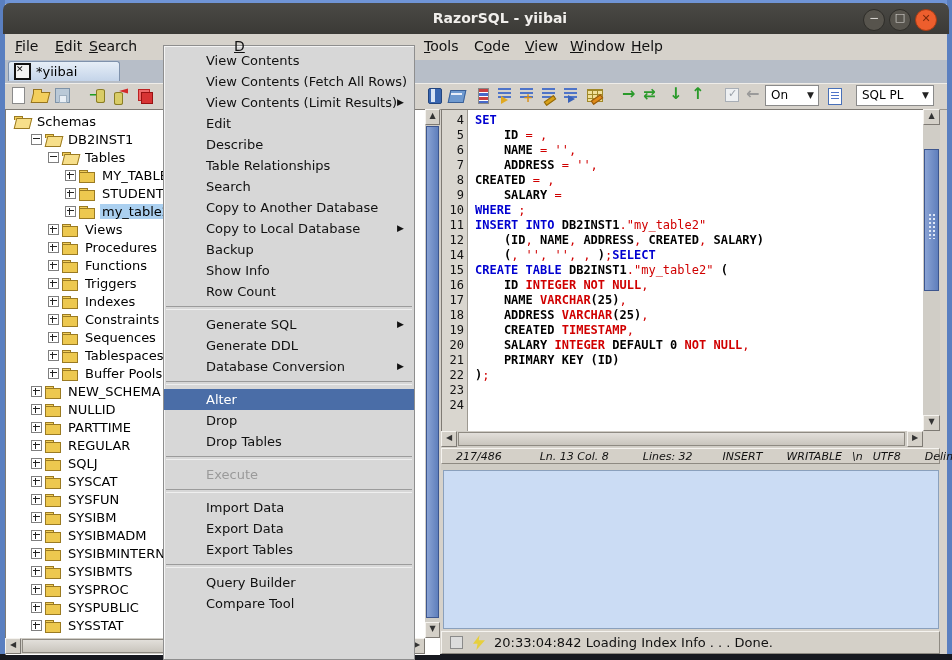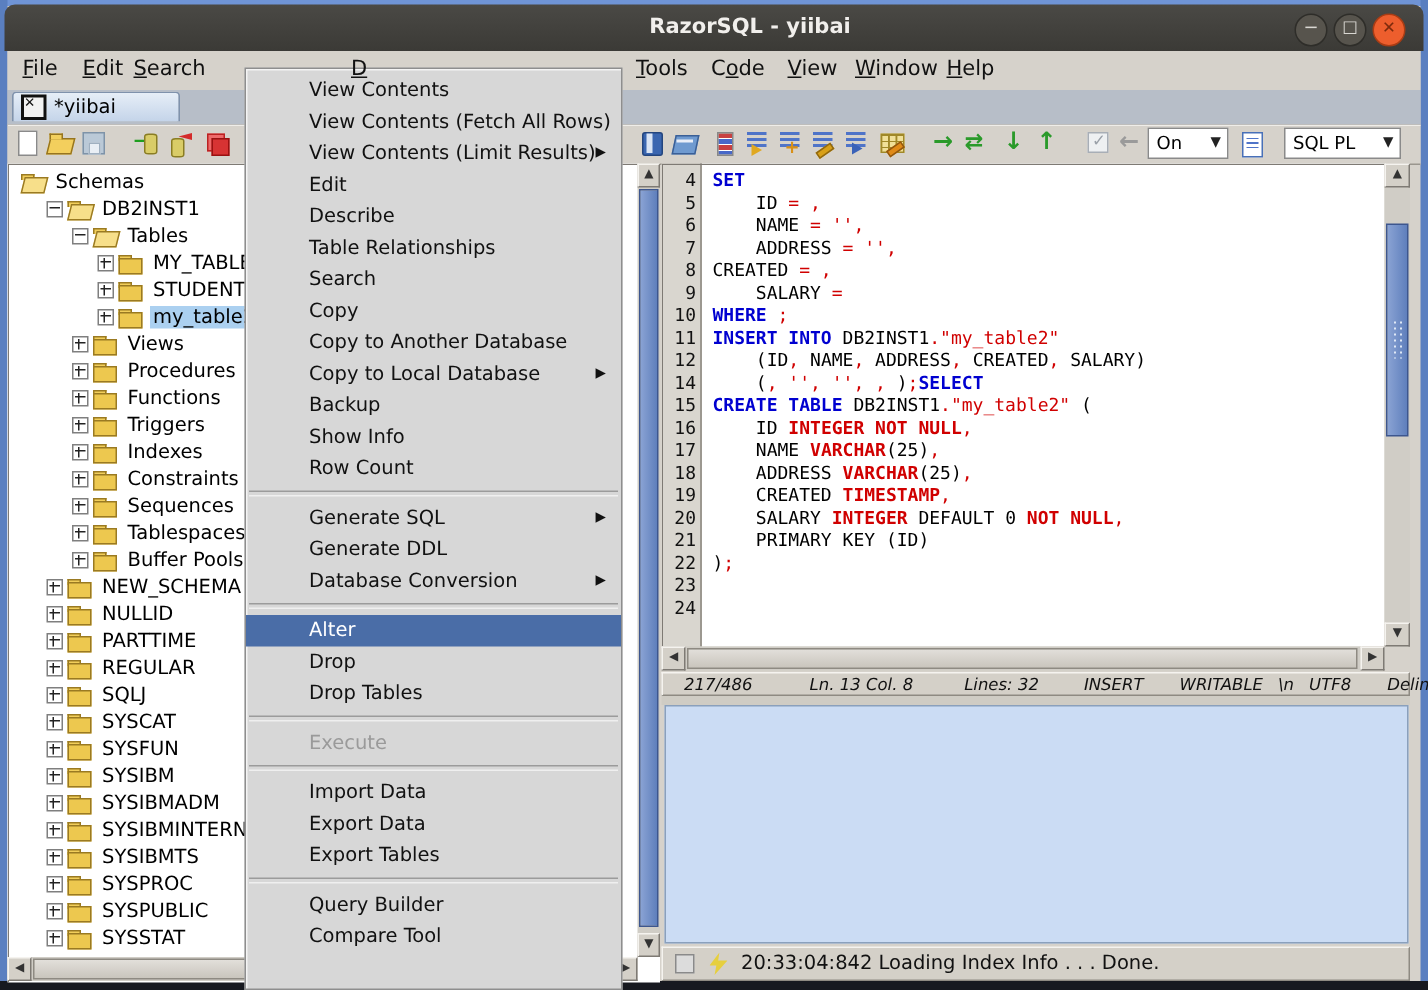--- a/index.html
+++ b/index.html
@@ -98,21 +98,21 @@
   #editor{position:absolute;left:441px;top:109px;width:482px;height:322px;background:linear-gradient(90deg,#d9d6cf 0 26px,#9c9890 26px 27px,#fff 27px);box-shadow:inset 1px 1px 0 #7e7a74;overflow:hidden;font-family:"DejaVu Sans Mono","Liberation Mono",monospace;font-size:12px;}
   #code{position:absolute;left:0;top:4px;right:0;}
   .crow{display:flex;height:15px;line-height:15px;white-space:pre;}
   .lnum{width:23px;flex:none;text-align:right;padding-right:4px;color:#111;}
   .cline{flex:1;padding-left:7px;}
   .crow.cur .cline{background:#e4e4e4;}
   .crow.cur .lnum{color:#d00000;}
   .tk-kw{color:#0000d0;font-weight:bold;}
   .tk-rkw{color:#d00000;font-weight:bold;}
   .tk-red{color:#d00000;}
-  .tk-p{color:#000;}
+  .tk-p{color:#000;font-weight:bold;}
   
   #edstatus{position:absolute;left:441px;top:448px;width:499px;height:16px;background:#d4d0c8;border:1px solid;border-color:#f5f3ef #8e8a82 #8e8a82 #f5f3ef;box-sizing:border-box;font-size:11px;color:#111;display:flex;align-items:center;font-style:italic;}
   #edstatus span{white-space:pre;}
   
   #splitter{position:absolute;left:441px;top:464px;width:499px;height:6px;background:#cfccc4;}
   #results{position:absolute;left:443px;top:470px;width:496px;height:159px;background:#cbdcf4;border:1px solid #8aa0bc;box-sizing:border-box;}
   #bstatus{position:absolute;left:441px;top:631px;width:499px;height:23px;background:#d4d0c8;border:1px solid;border-color:#f5f3ef #8e8a82 #8e8a82 #f5f3ef;box-sizing:border-box;display:flex;align-items:center;font-size:13px;color:#111;}
   #bs-check{width:11px;height:11px;background:#dcdcdc;border:1px solid #8a8a8a;margin:0 10px 0 8px;}
   #bs-bolt{width:12px;height:15px;background:#e6cf3e;clip-path:polygon(55% 0,0 58%,38% 58%,28% 100%,100% 35%,48% 35%);margin-right:9px;}
   
@@ -401,21 +401,20 @@
   </div>
 
   <div id="popup">
       <div class="pitem"><span>View Contents</span></div>
       <div class="pitem"><span>View Contents (Fetch All Rows)</span></div>
       <div class="pitem sub"><span>View Contents (Limit Results)</span></div>
       <div class="pitem"><span>Edit</span></div>
       <div class="pitem"><span>Describe</span></div>
       <div class="pitem"><span>Table Relationships</span></div>
       <div class="pitem"><span>Search</span></div>
-      <div class="pitem"><span>Copy</span></div>
       <div class="pitem"><span>Copy to Another Database</span></div>
       <div class="pitem sub"><span>Copy to Local Database</span></div>
       <div class="pitem"><span>Backup</span></div>
       <div class="pitem"><span>Show Info</span></div>
       <div class="pitem"><span>Row Count</span></div>
       <div class="psep"></div>
       <div class="pitem sub"><span>Generate SQL</span></div>
       <div class="pitem"><span>Generate DDL</span></div>
       <div class="pitem sub"><span>Database Conversion</span></div>
       <div class="psep"></div>

